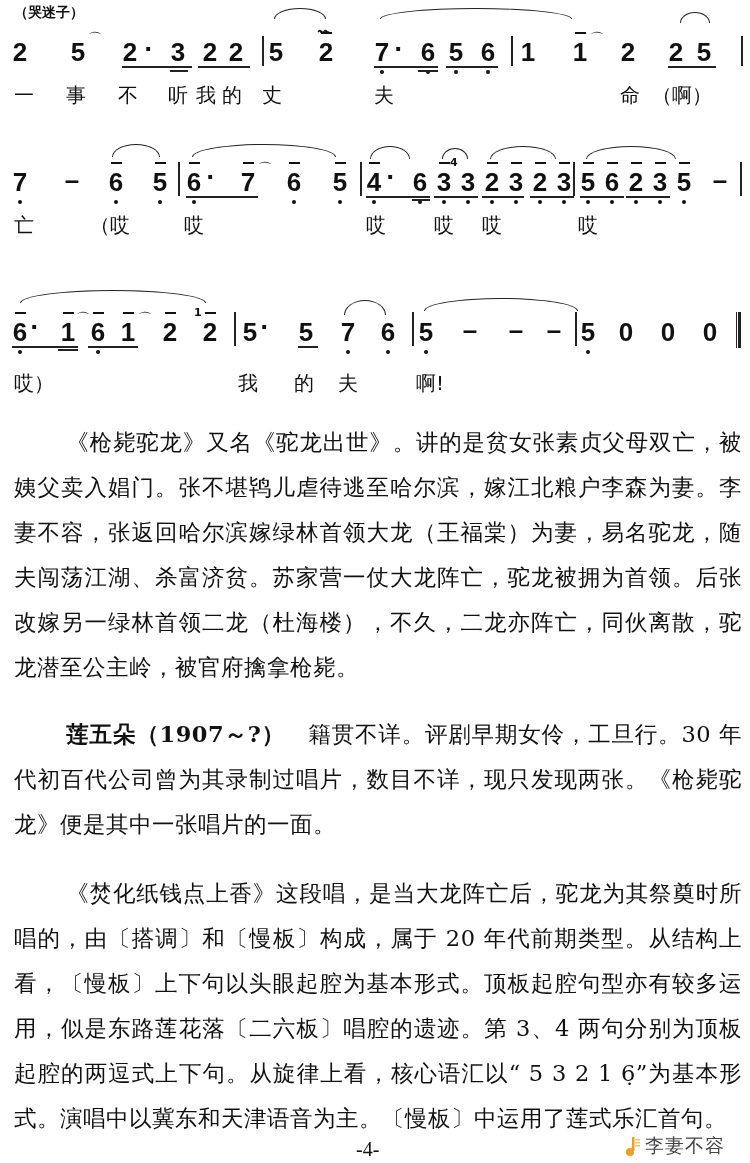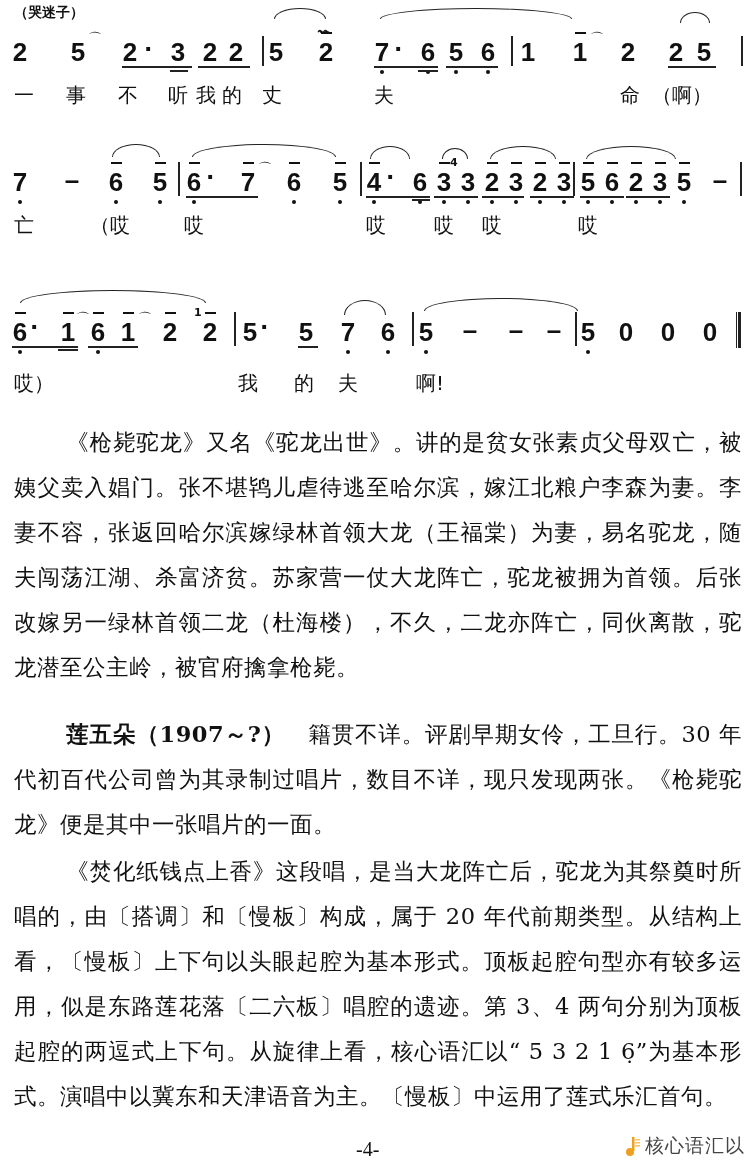--- a/index.html
+++ b/index.html
@@ -183,30 +183,30 @@
 </div>
 
 <div class="para" style="top:420px">
   <span class="indent"></span><span>《枪毙驼龙》又名《驼龙出世》。讲的是贫女张素贞父母双亡，被姨父卖入娼门。张不堪鸨儿虐待逃至哈尔滨，嫁江北粮户李森为妻。李妻不容，张返回哈尔滨嫁绿林首领大龙（王福棠）为妻，易名驼龙，随夫闯荡江湖、杀富济贫。苏家营一仗大龙阵亡，驼龙被拥为首领。后张改嫁另一绿林首领二龙（杜海楼），不久，二龙亦阵亡，同伙离散，驼龙潜至公主岭，被官府擒拿枪毙。</span>
 </div>
 
 <div class="para" style="top:712px">
   <span class="indent"></span><span class="bold">莲五朵（1907～?）</span><span>　籍贯不详。评剧早期女伶，工旦行。30 年代初百代公司曾为其录制过唱片，数目不详，现只发现两张。《枪毙驼龙》便是其中一张唱片的一面。</span>
 </div>
 
-<div class="para" style="top:849px">
+<div class="para" style="top:871px">
   <span class="indent"></span><span>《焚化纸钱点上香》这段唱，是当大龙阵亡后，驼龙为其祭奠时所唱的，由〔搭调〕和〔慢板〕构成，属于 20 年代前期类型。从结构上看，〔慢板〕上下句以头眼起腔为基本形式。顶板起腔句型亦有较多运用，似是东路莲花落〔二六板〕唱腔的遗迹。第 3、4 两句分别为顶板起腔的两逗式上下句。从旋律上看，核心语汇以“ 5 3 2 1 6̣”为基本形式。演唱中以冀东和天津语音为主。〔慢板〕中运用了莲式乐汇首句。</span>
 </div>
 
 <div class="page-num">-4-</div>
 
 <div class="watermark">
   <span class="wm-icon">
     <svg width="16" height="22" viewBox="0 0 16 22">
       <rect x="7" y="2" width="2.5" height="14" fill="#f0a020"></rect>
       <circle cx="5" cy="17" r="4" fill="#f0a020"></circle>
       <rect x="10" y="4" width="5" height="1.5" fill="#f7c060"></rect>
       <rect x="10" y="7" width="5" height="1.5" fill="#f7c060"></rect>
       <rect x="10" y="10" width="5" height="1.5" fill="#f7c060"></rect>
     </svg>
   </span>
-  <span class="wm-text">核心语汇以</span>
+  <span class="wm-text">李妻不容</span>
 </div>
 
 </body></html>

